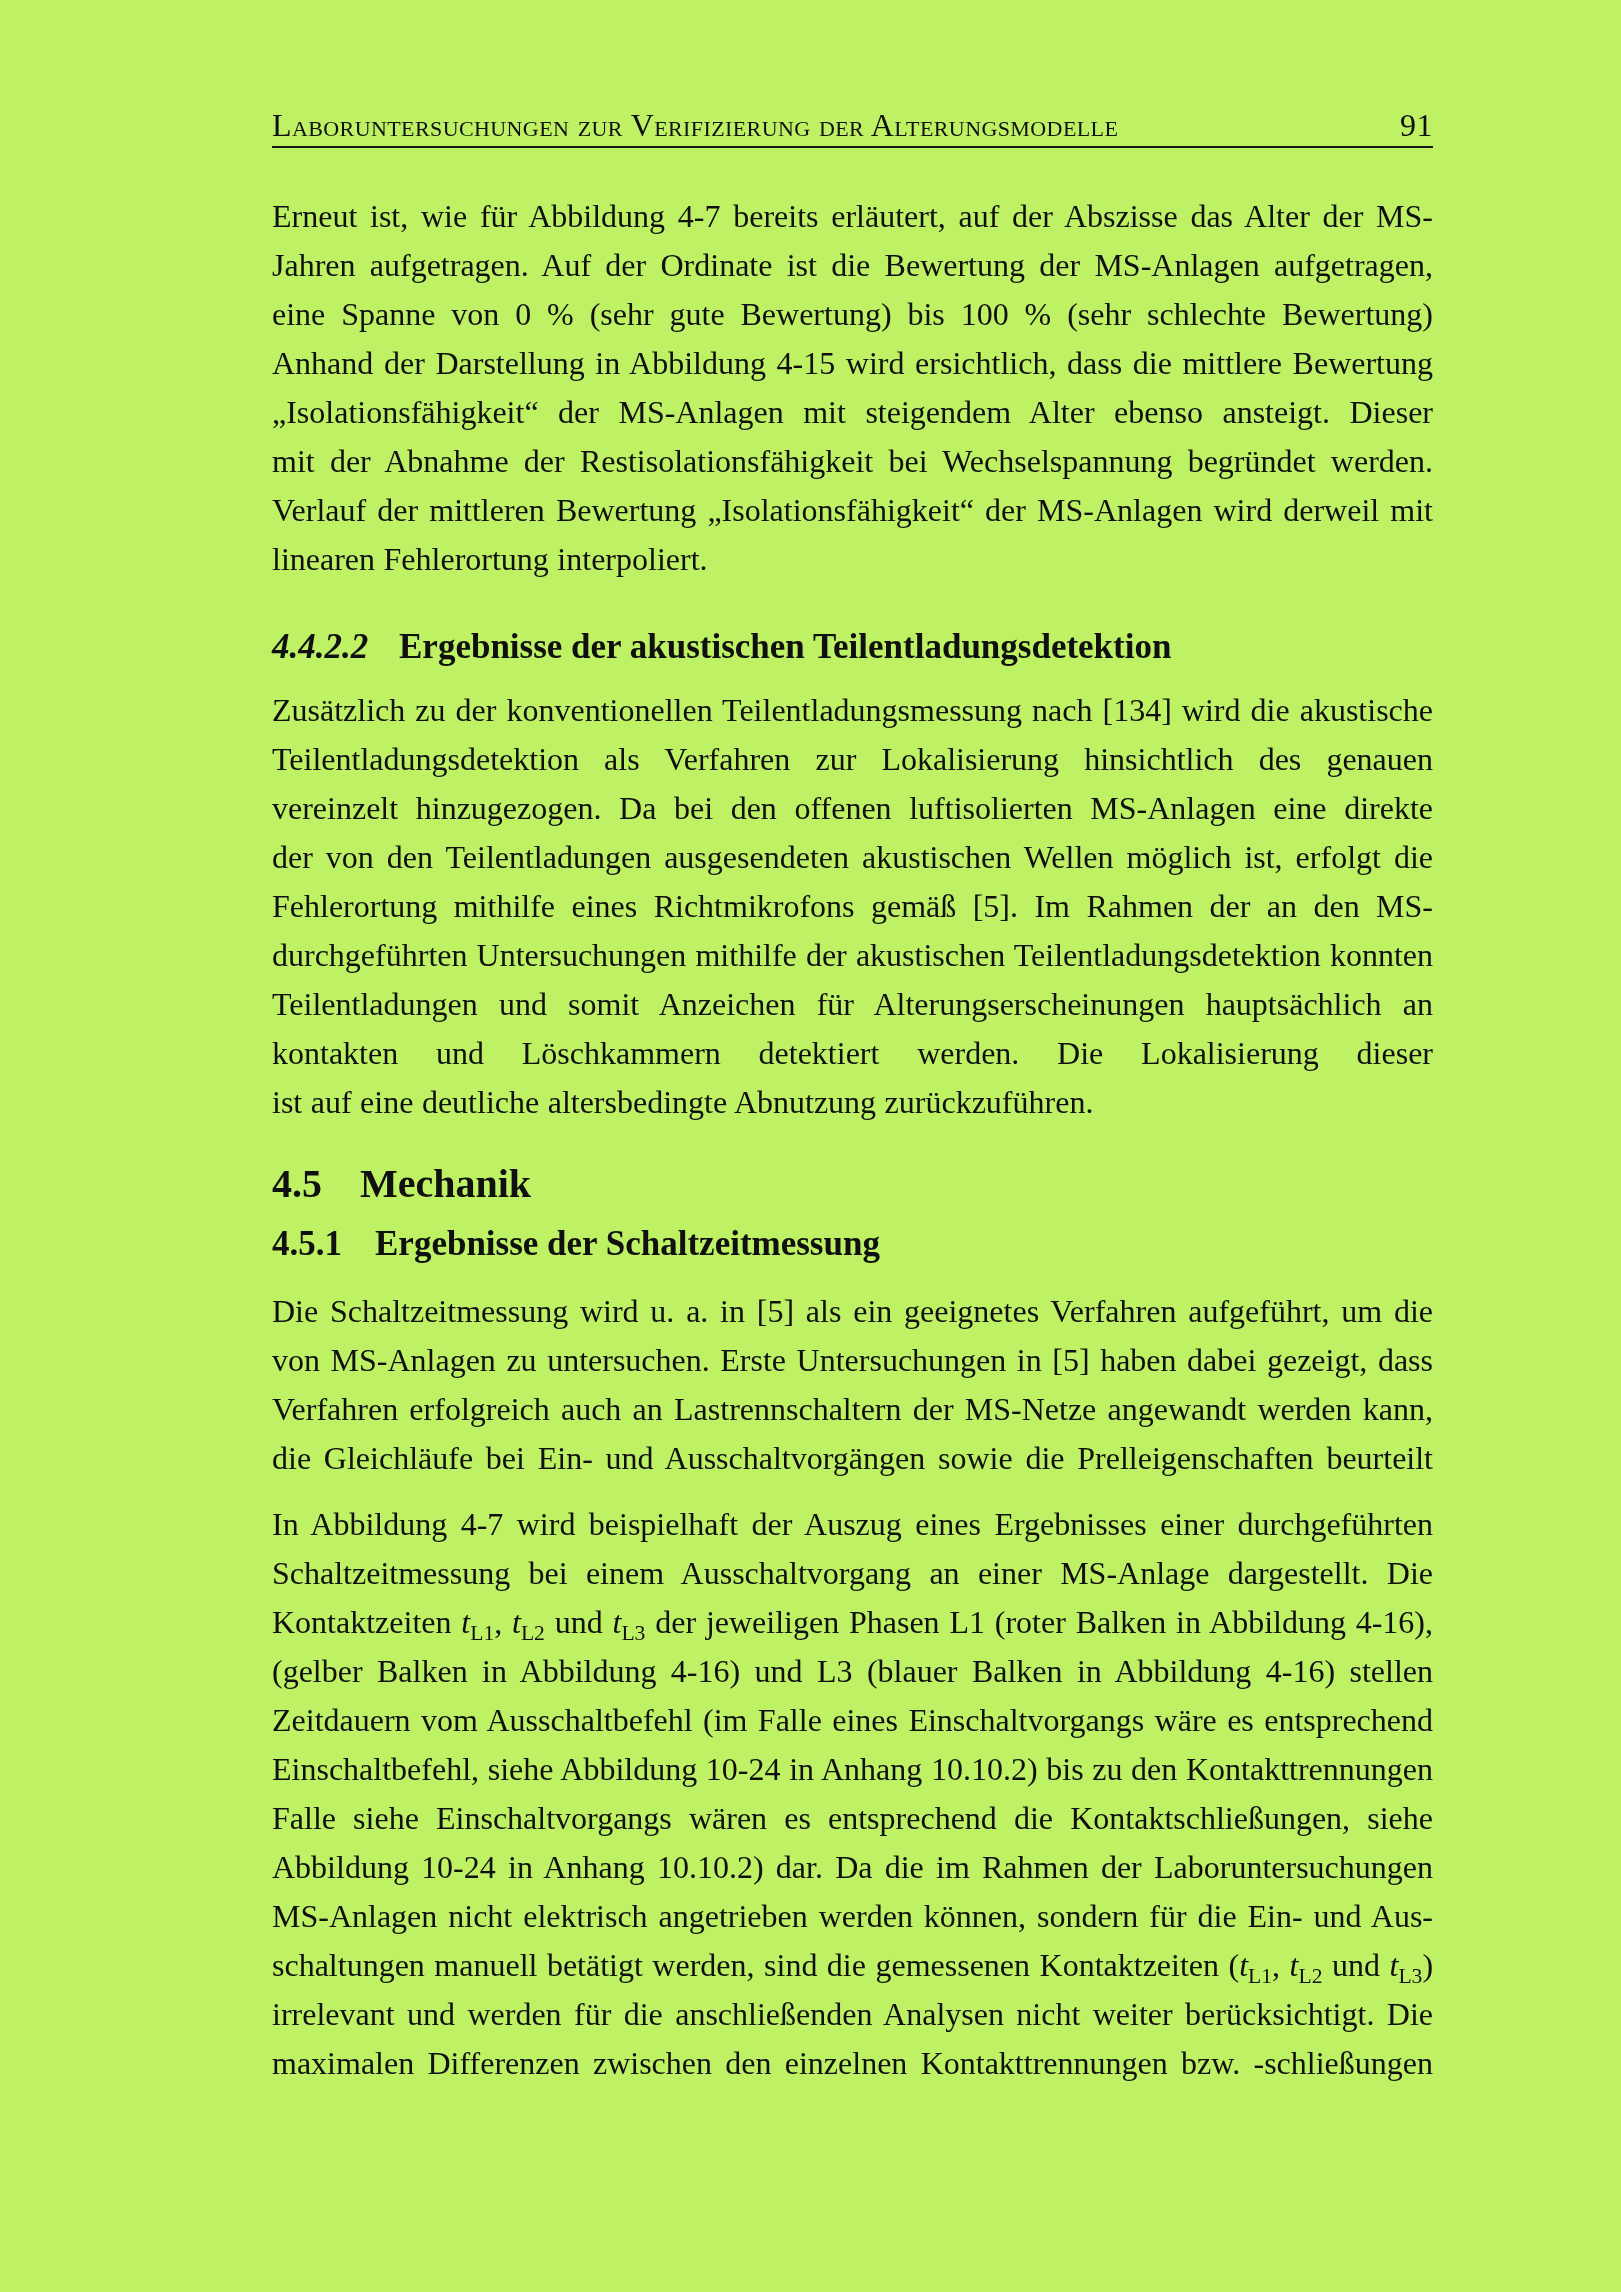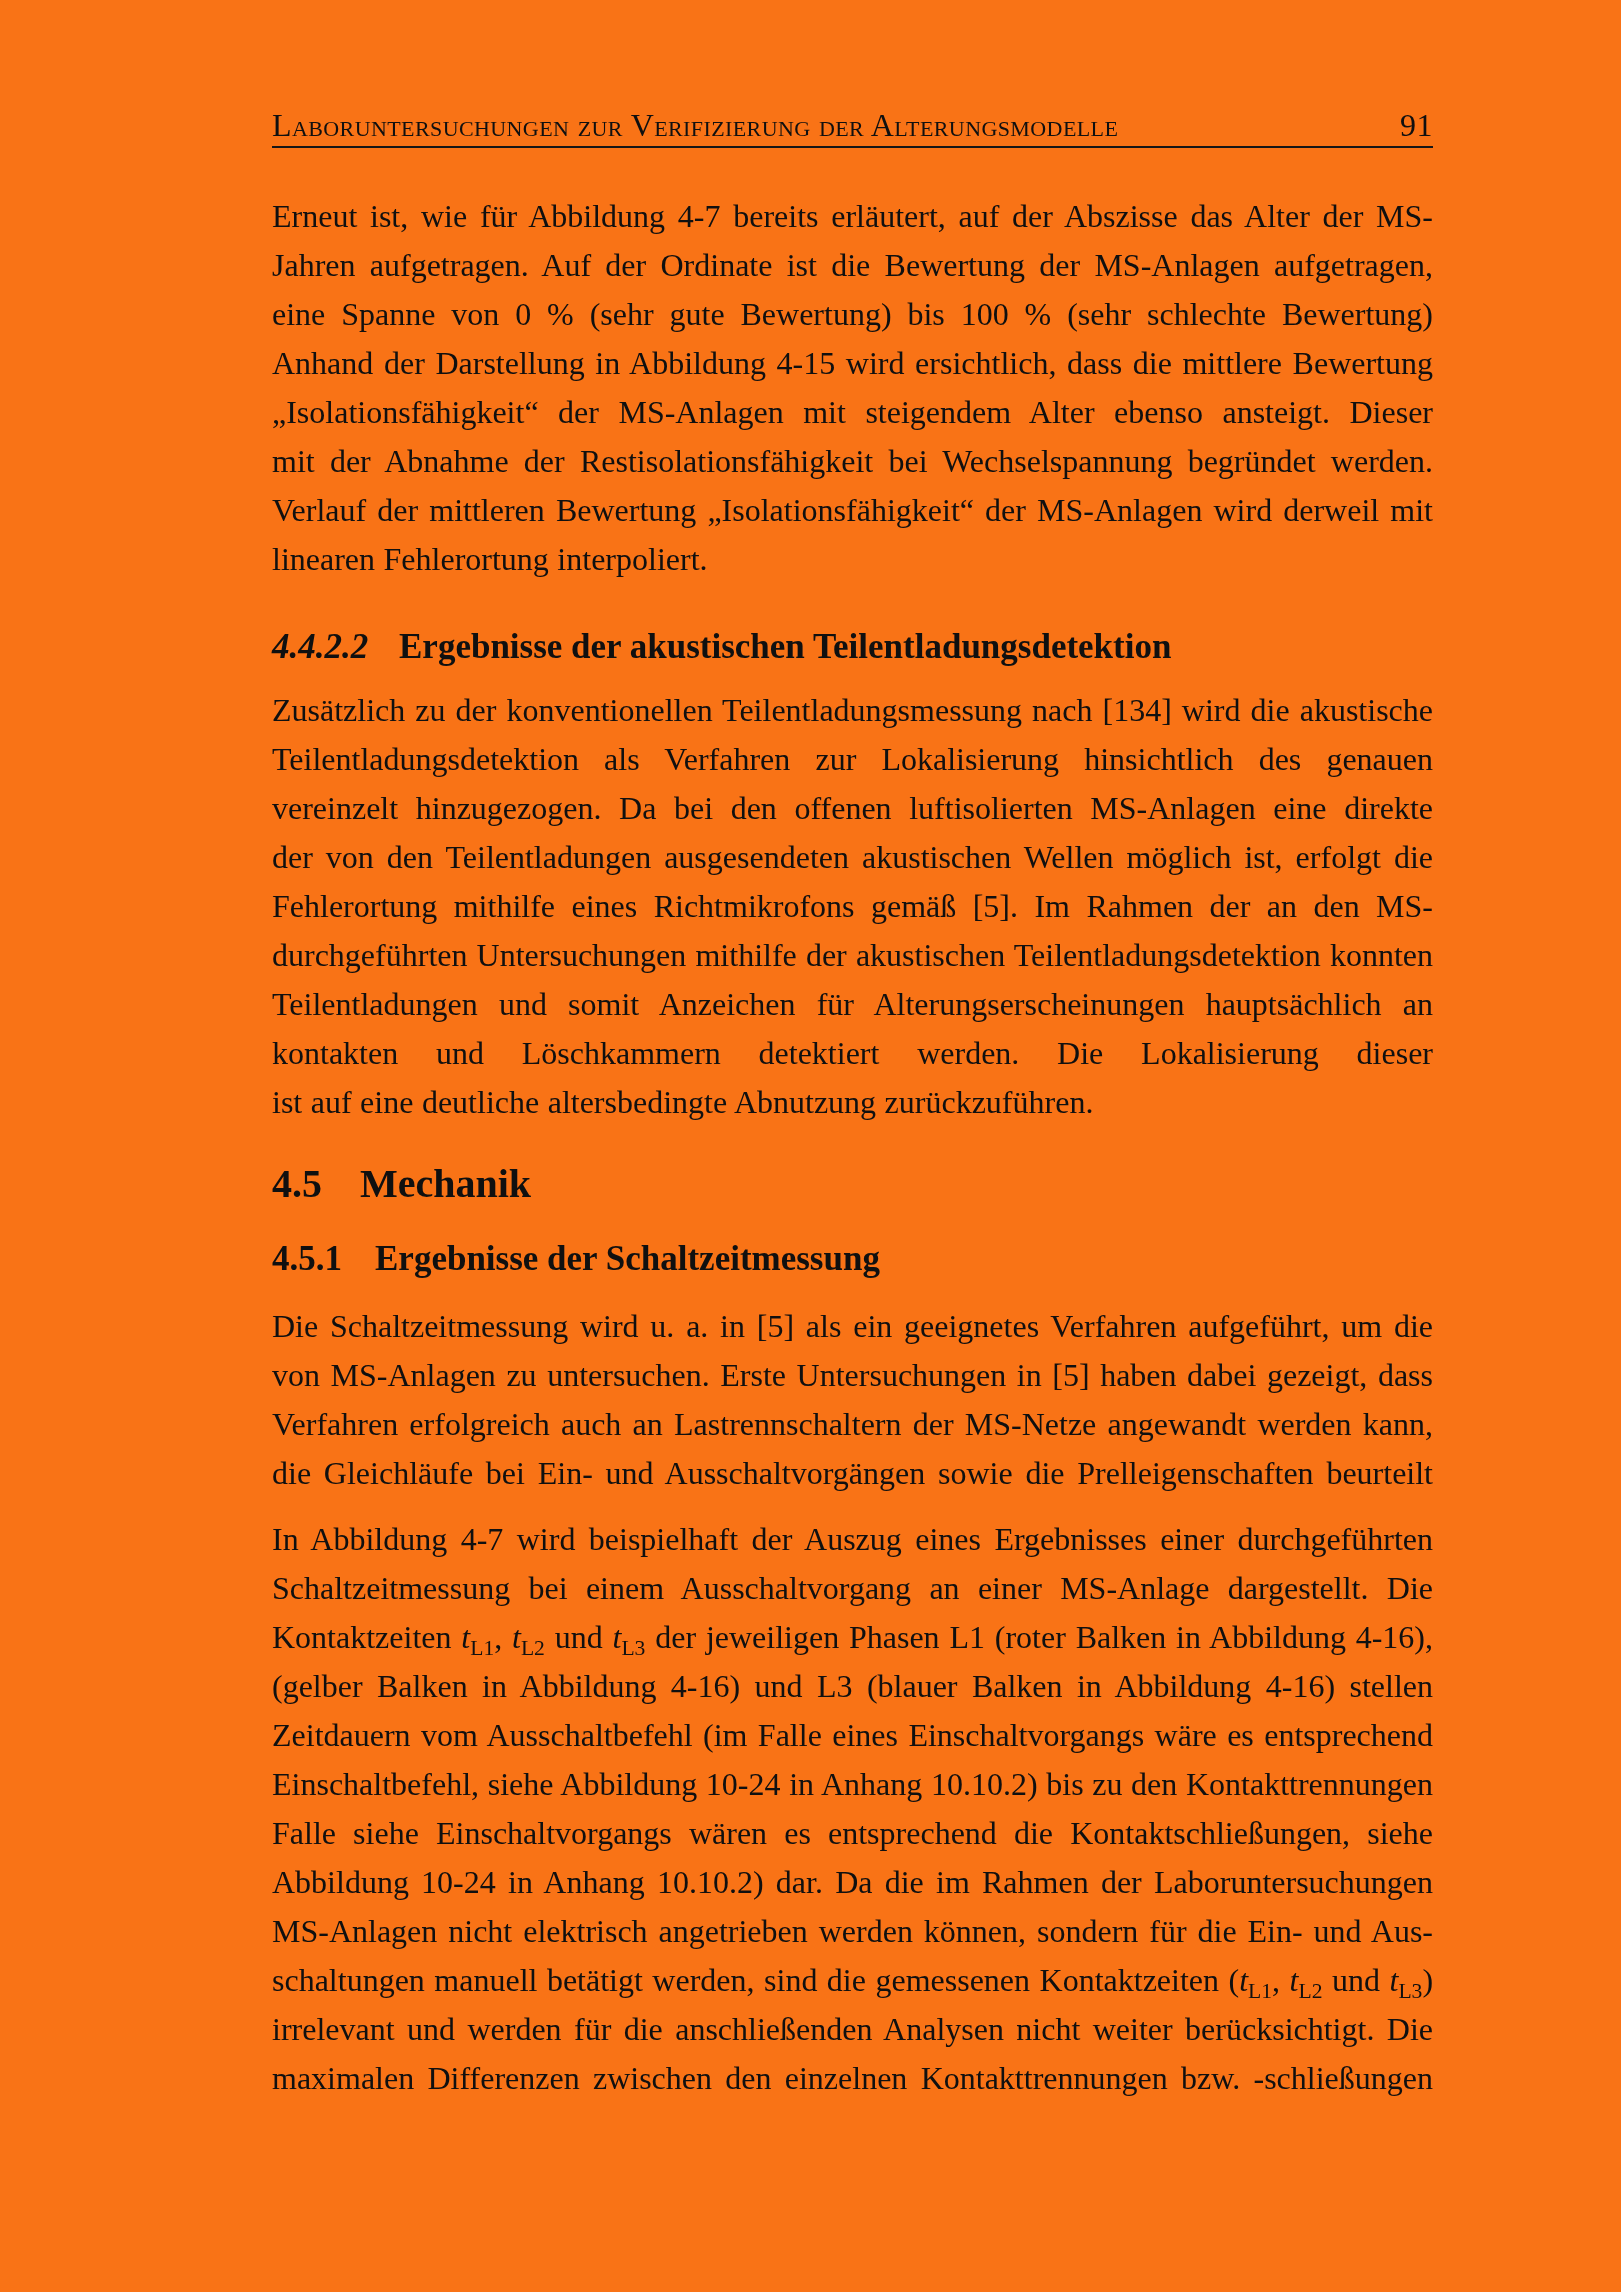--- a/index.html
+++ b/index.html
@@ -1,21 +1,21 @@
 <!DOCTYPE html>
 <html lang="de"><head>
 <meta charset="utf-8">
 <style>
   html, body { margin: 0; padding: 0; background: #e8e8e8; }
   .page {
     position: relative;
     width: 1621px;
     height: 2293px;
     margin: 0 auto;
-    background: #f97316;
+    background: #bef264;
     color: #101010;
     font-family: "Liberation Serif", "DejaVu Serif", serif;
     overflow: hidden;
   }
   .content {
     padding-left: 272px;
     padding-right: 188px; 
   }
   
   .runhead {
@@ -63,21 +63,21 @@
     white-space: nowrap;
   }
   .heading .h-num { display: inline-block; }
   .heading.h2 { font-size: 40px; line-height: 49px; }
   .heading.h3 { font-size: 35px; line-height: 43px; }
   
   #para-1   { margin-top: 44px; }
   #head-1   { margin-top: 41px; }
   #para-2   { margin-top: 18.6px; }
   #head-2   { margin-top: 32px; }
-  #head-3   { margin-top: 29px; }
+  #head-3   { margin-top: 14px; }
   #para-3   { margin-top: 21.6px; }
   #para-4   { margin-top: 16.7px; }
 </style>
 </head>
 <body>
 
 <div class="page">
   <div class="content">
 
     <div class="runhead">

